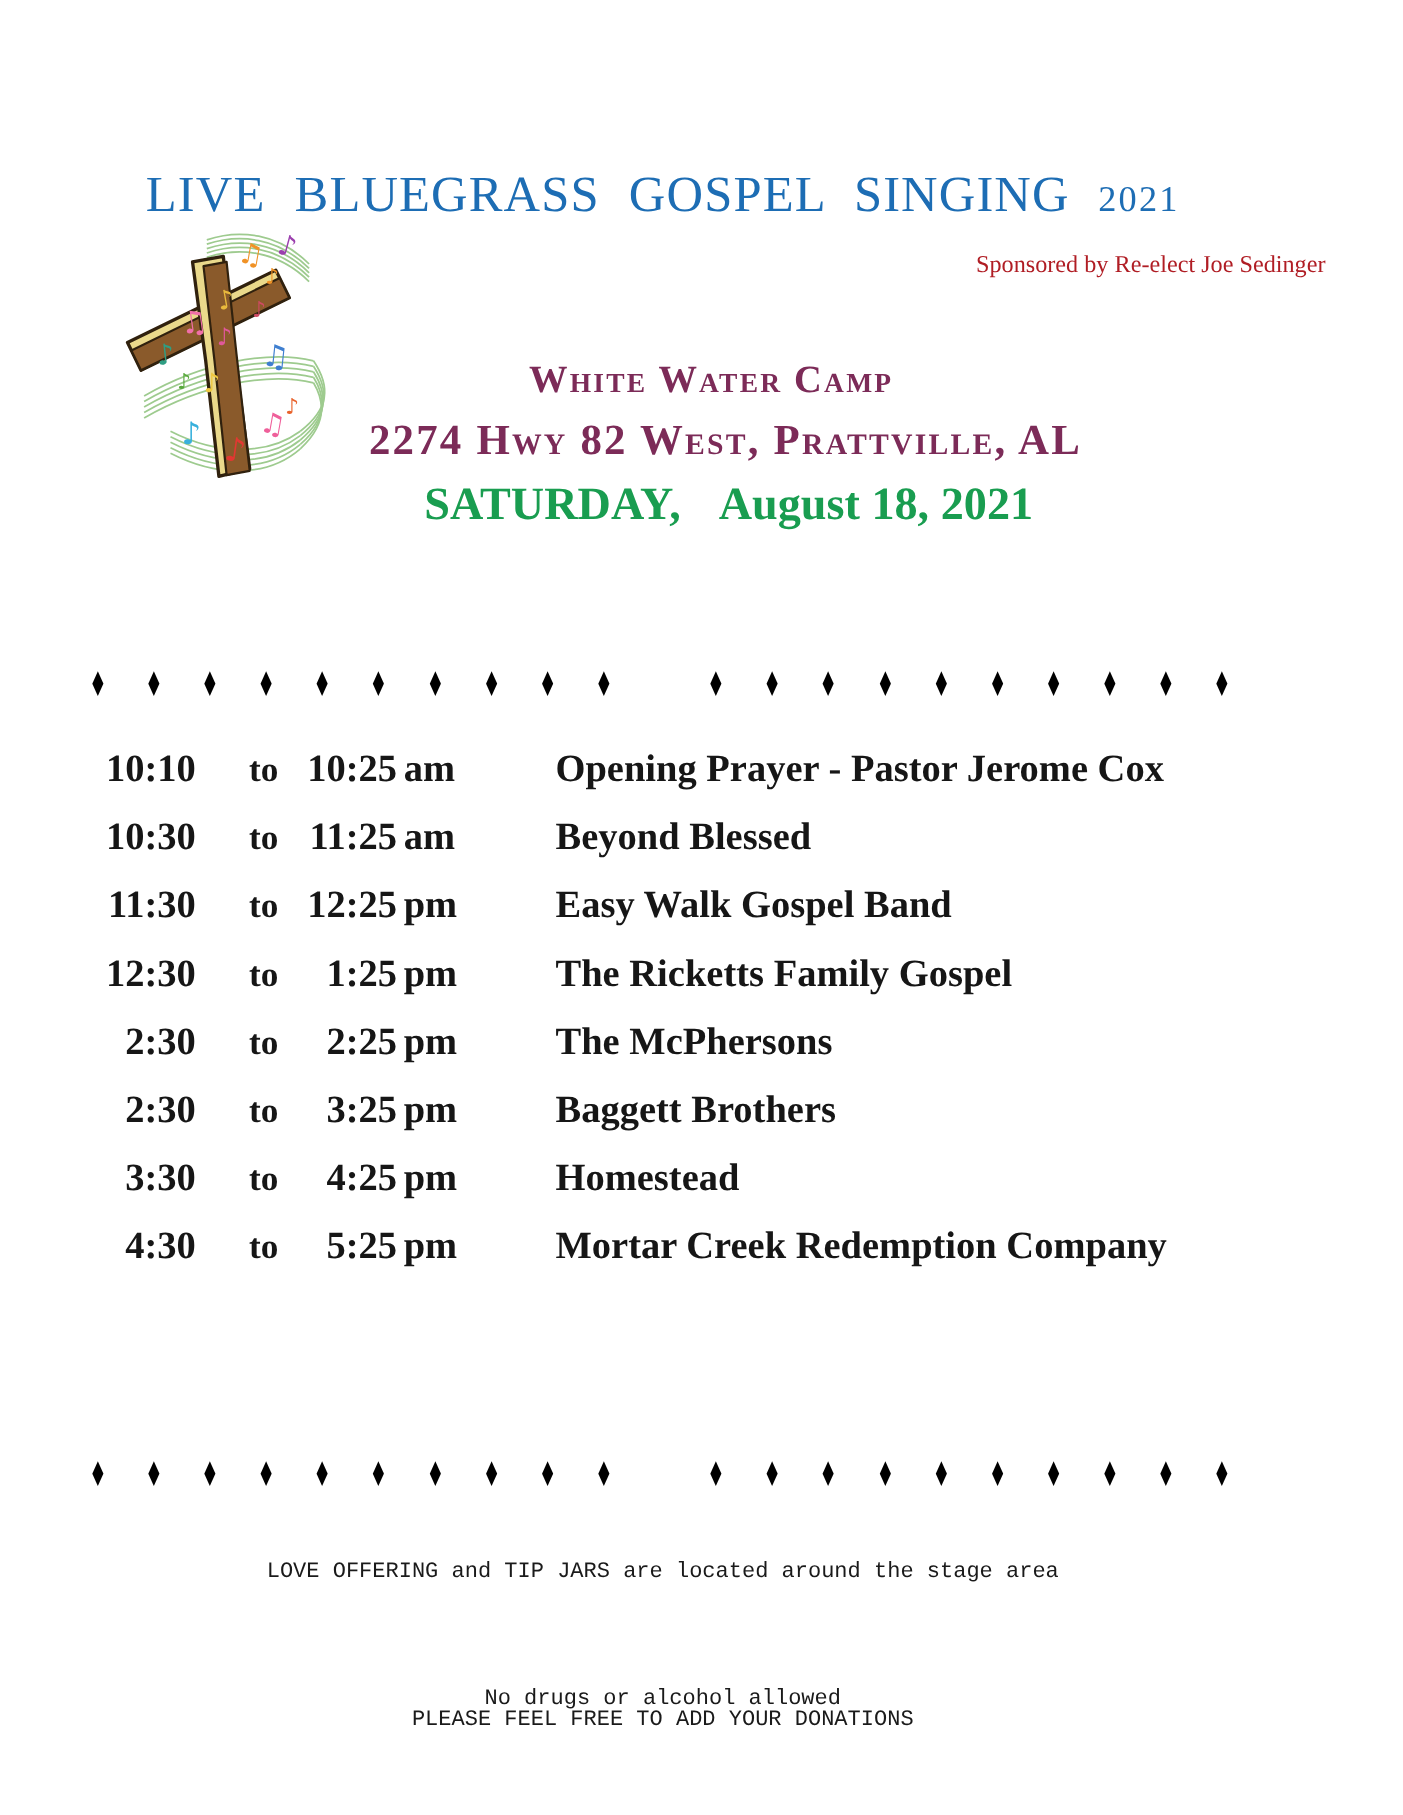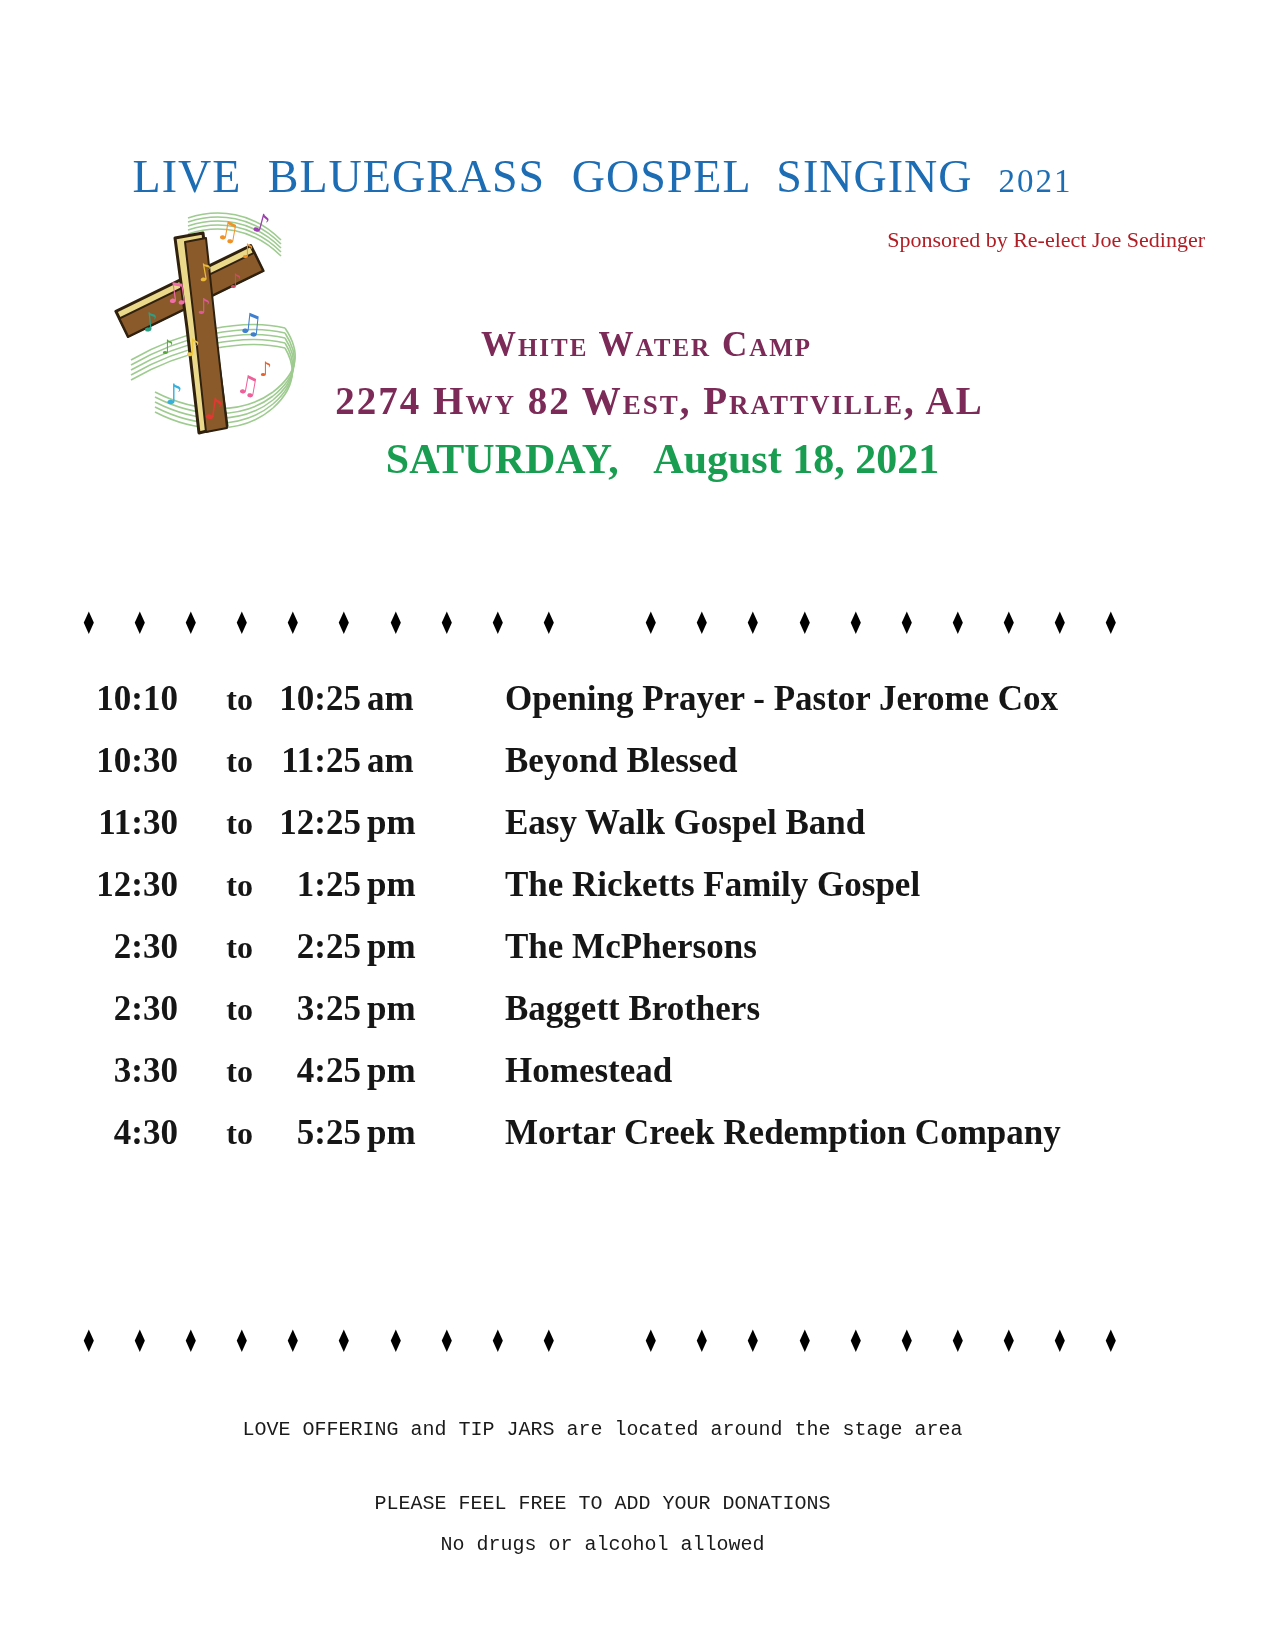--- a/index.html
+++ b/index.html
@@ -46,21 +46,21 @@
   .t-start{width:100px;text-align:right;flex:none;}
   .t-to{width:75px;text-align:right;flex:none;font-size:32px;}
   .t-end{width:108px;text-align:right;flex:none;}
   .t-mer{width:60px;margin-left:6px;flex:none;}
   .artist{margin-left:78px;flex:none;}
 
   
   .footer-line{position:absolute;left:0;width:1205px;text-align:center;
                font-family:"Liberation Mono",monospace;color:#1a1a1a;font-size:20px;}
   .footer-1{top:1418px;}
-  .footer-2{top:1492px;}
+  .footer-2{top:1552px;}
   .footer-3{top:1533px;}
 </style>
 </head>
 <body>
 
 <div class="page">
 
   <div class="title-row">
     <span class="title-main">LIVE BLUEGRASS GOSPEL SINGING</span>
     <span class="title-year">2021</span>

